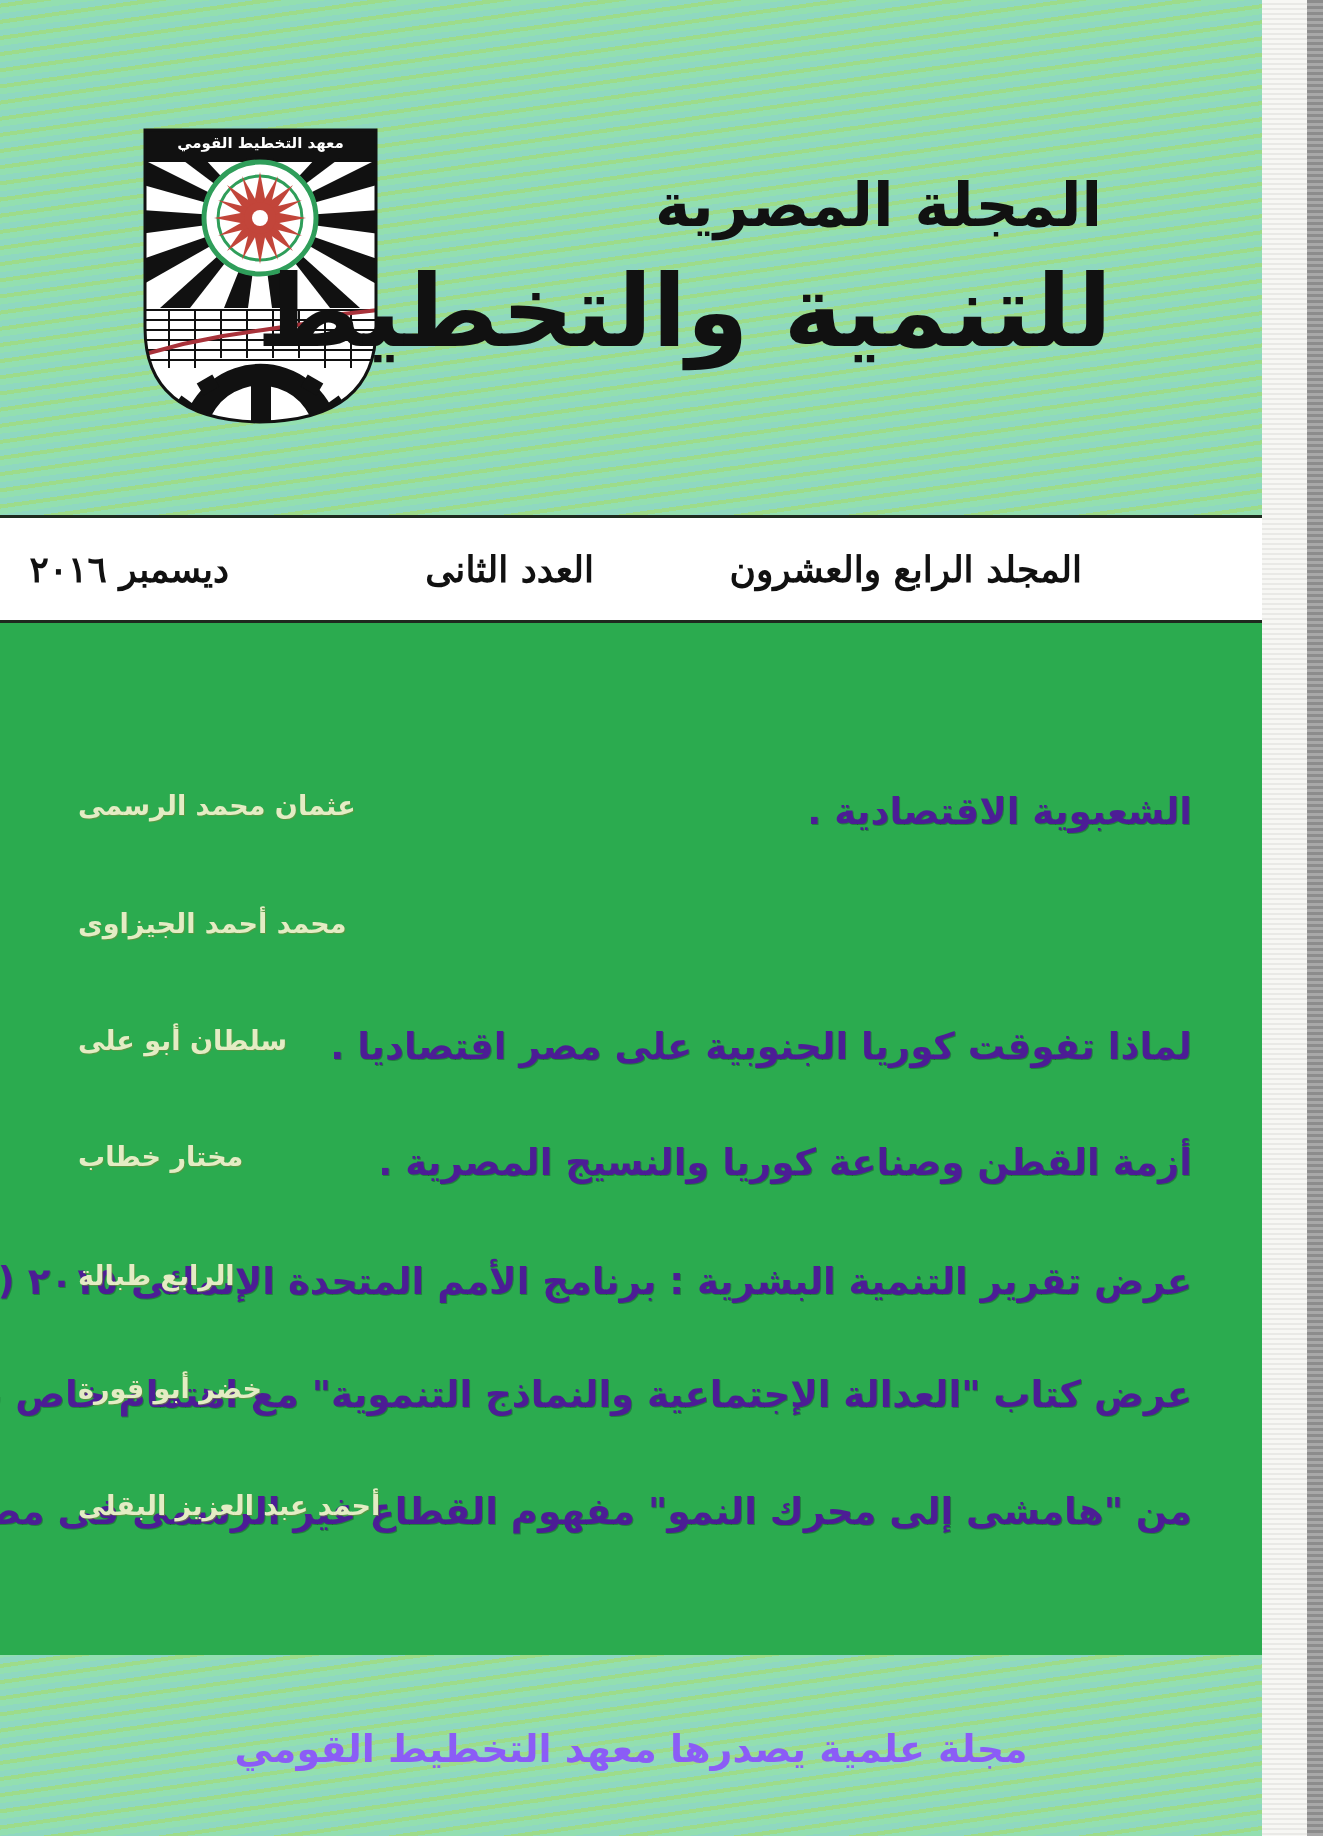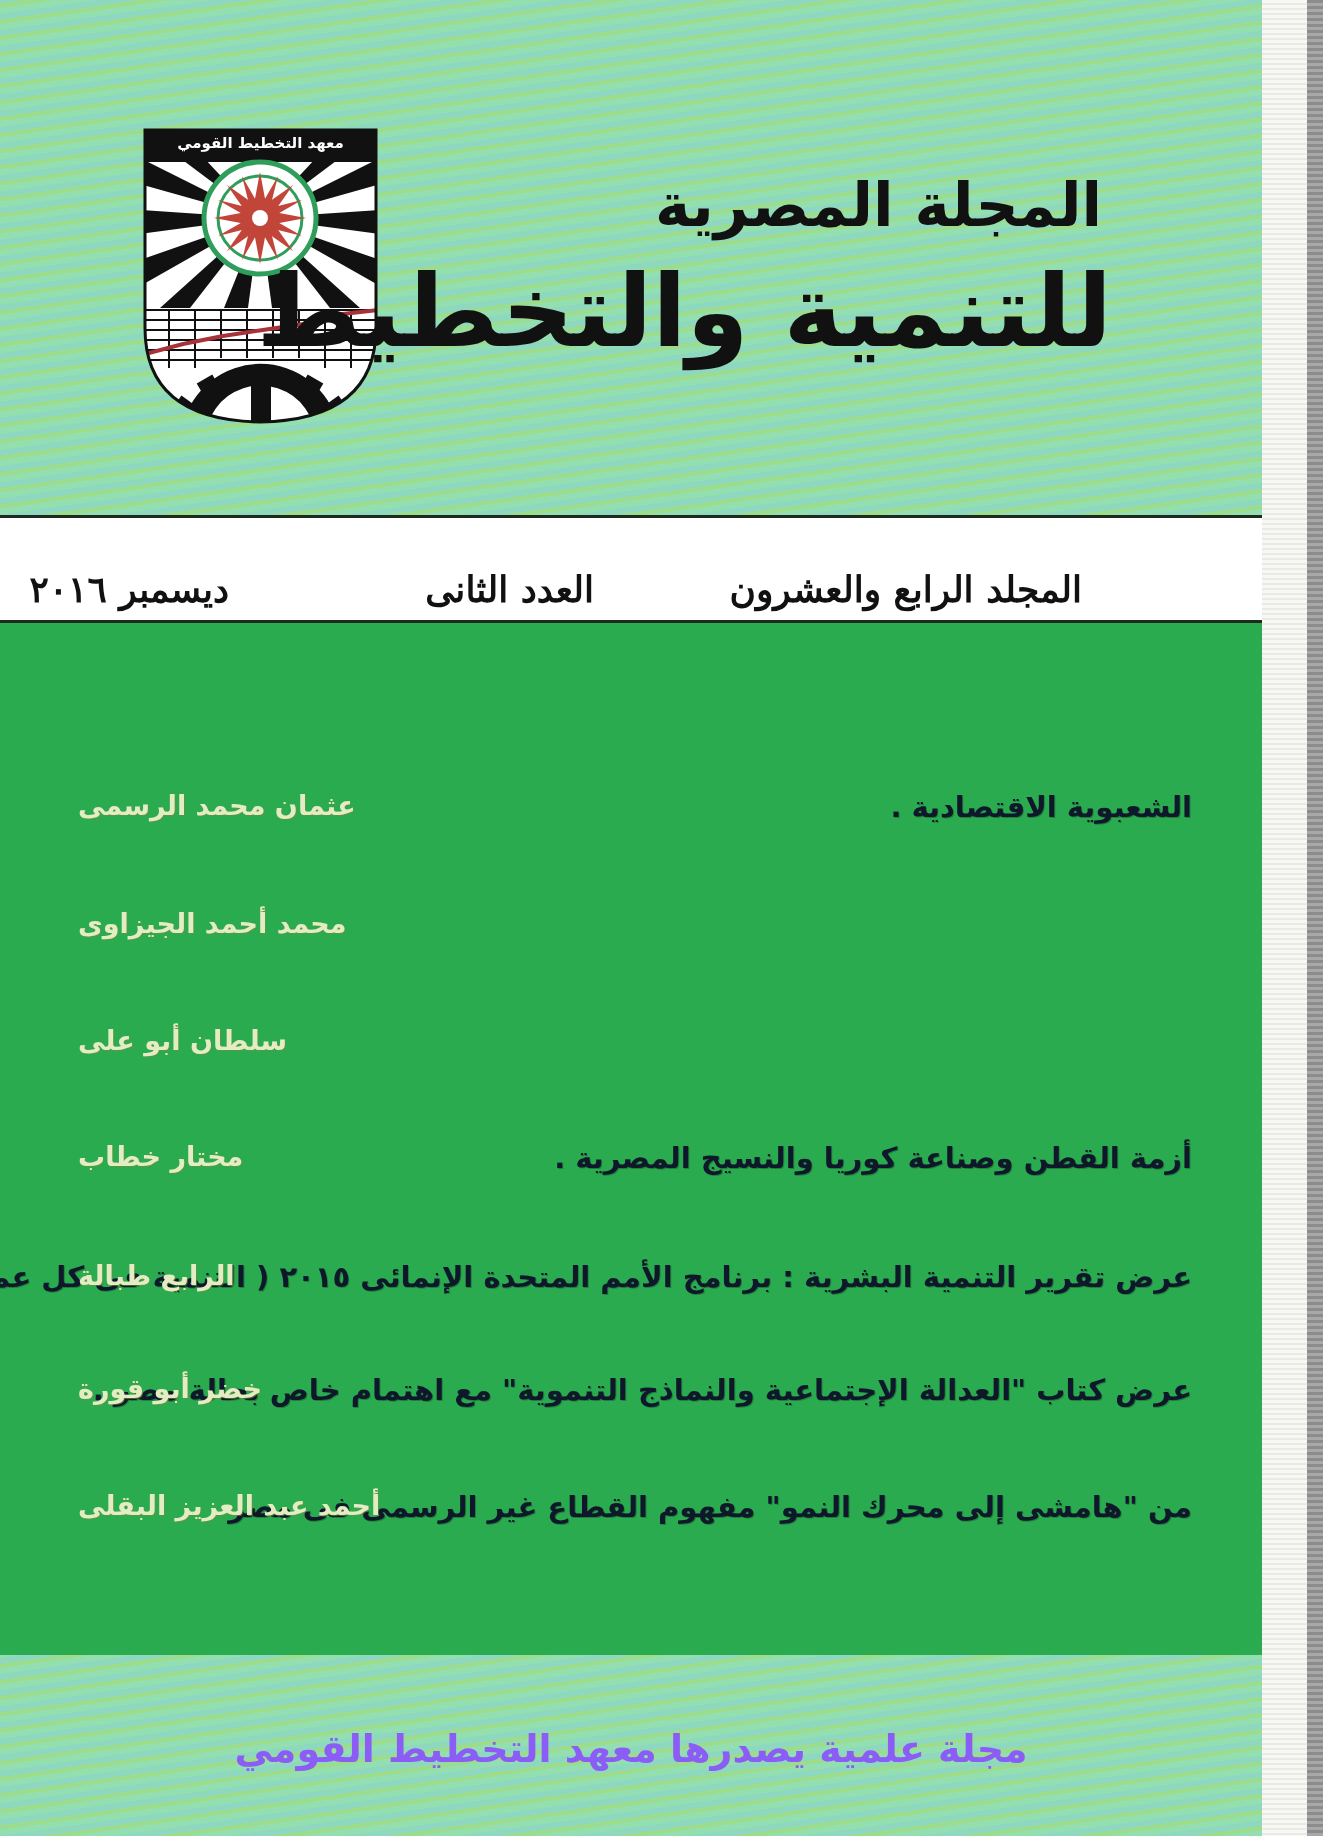--- a/index.html
+++ b/index.html
@@ -65,33 +65,32 @@
       font-size: 100px; font-weight: bold; color: #111;
       direction: rtl; font-family: "DejaVu Sans", sans-serif;
       line-height: 1;
     }
 
     
     .info-item {
       position: absolute; top: 548px; font-size: 36px; font-weight: bold;
       color: #111; direction: rtl; font-family: "DejaVu Serif", serif;
       white-space: nowrap;
-      margin-top: 20px;
     }
     .info-volume { right: 72px; }
     .info-issue { right: 560px; }
     .info-date { right: 925px; }
 
     
     .article {
       position: absolute; left: 0; width: 1262px; height: 60px;
     }
     .article-title {
       position: absolute; right: 70px; top: 0;
-      font-size: 29px; font-weight: bold; color: #0f172a;
+      font-size: 37px; font-weight: bold; color: #4c1d95;
       direction: rtl; white-space: nowrap;
       font-family: "DejaVu Sans", sans-serif;
       text-shadow: 1px 1px 0 rgba(0,0,0,0.25);
     }
     .article-author {
       position: absolute; left: 78px; top: 0;
       font-size: 27px; font-weight: bold; color: #e4ecc4;
       direction: rtl; white-space: nowrap;
       font-family: "DejaVu Sans", sans-serif;
       text-shadow: 1px 1px 0 rgba(120,140,60,0.6);
@@ -207,20 +206,21 @@
 
   <div class="content-band">
     <div class="article" style="top:167px;">
       <div class="article-title">الشعبوية الاقتصادية .</div>
       <div class="article-author">عثمان محمد الرسمى</div>
     </div>
     <div class="article" style="top:285px;">
       <div class="article-author">محمد أحمد الجيزاوى</div>
     </div>
     <div class="article" style="top:402px;">
+      <div class="article-title">لماذا تفوقت كوريا الجنوبية على مصر اقتصاديا .</div>
       <div class="article-author">سلطان أبو على</div>
     </div>
     <div class="article" style="top:518px;">
       <div class="article-title">أزمة القطن وصناعة كوريا والنسيج المصرية .</div>
       <div class="article-author">مختار خطاب</div>
     </div>
     <div class="article" style="top:637px;">
       <div class="article-title">عرض تقرير التنمية البشرية : برنامج الأمم المتحدة الإنمائى ٢٠١٥ ( التنمية فى كل عمل ) .</div>
       <div class="article-author">الرابع طبالة</div>
     </div>

